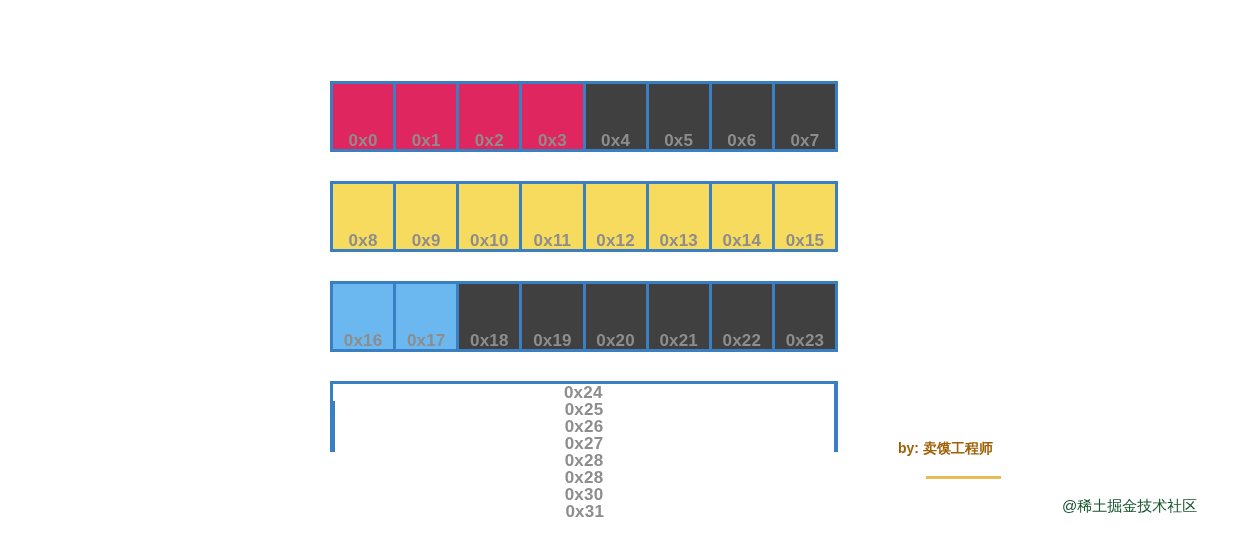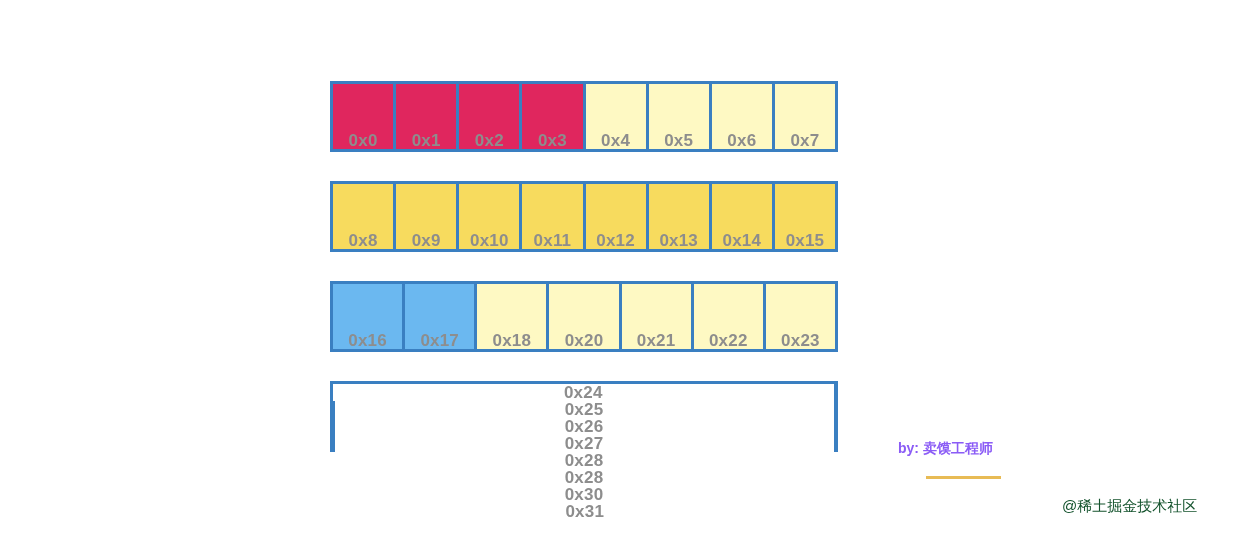--- a/index.html
+++ b/index.html
@@ -55,36 +55,36 @@
     color: #8d8d8d;
     letter-spacing: 0.2px;
     line-height: 1;
     user-select: none;
   }
   .mem-cell:first-child { margin-left: 0; }
   .mem-cell:last-child  { margin-right: 0; }
 
   
   .fill-crimson   { background: #e0265e; }
-  .fill-green     { background: #fef9c3; }
+  .fill-green     { background: #404040; }
   .fill-yellow    { background: #f7db5e; }
   .fill-lightblue { background: #6bb8f0; }
   .fill-white     { background: #ffffff; }
 
   
   #signature {
     position: absolute;
     left: 898px;
     top: 440px;
     width: 200px;
   }
   #signature-text {
     font-size: 14px;
     font-weight: bold;
-    color: #8b5cf6;
+    color: #a16207;
     white-space: nowrap;
     line-height: 1.2;
   }
   #signature-rule {
     margin-top: 19px;
     margin-left: 28px;
     width: 75px;
     height: 3px;
     background: #e8bb55;
   }
@@ -163,20 +163,23 @@
         <div class="mem-cell fill-lightblue">
           <span>0x16</span>
         </div>
         <div class="mem-cell fill-lightblue">
           <span>0x17</span>
         </div>
         <div class="mem-cell fill-green">
           <span>0x18</span>
         </div>
         <div class="mem-cell fill-green">
+          <span>0x19</span>
+        </div>
+        <div class="mem-cell fill-green">
           <span>0x20</span>
         </div>
         <div class="mem-cell fill-green">
           <span>0x21</span>
         </div>
         <div class="mem-cell fill-green">
           <span>0x22</span>
         </div>
         <div class="mem-cell fill-green">
           <span>0x23</span>

